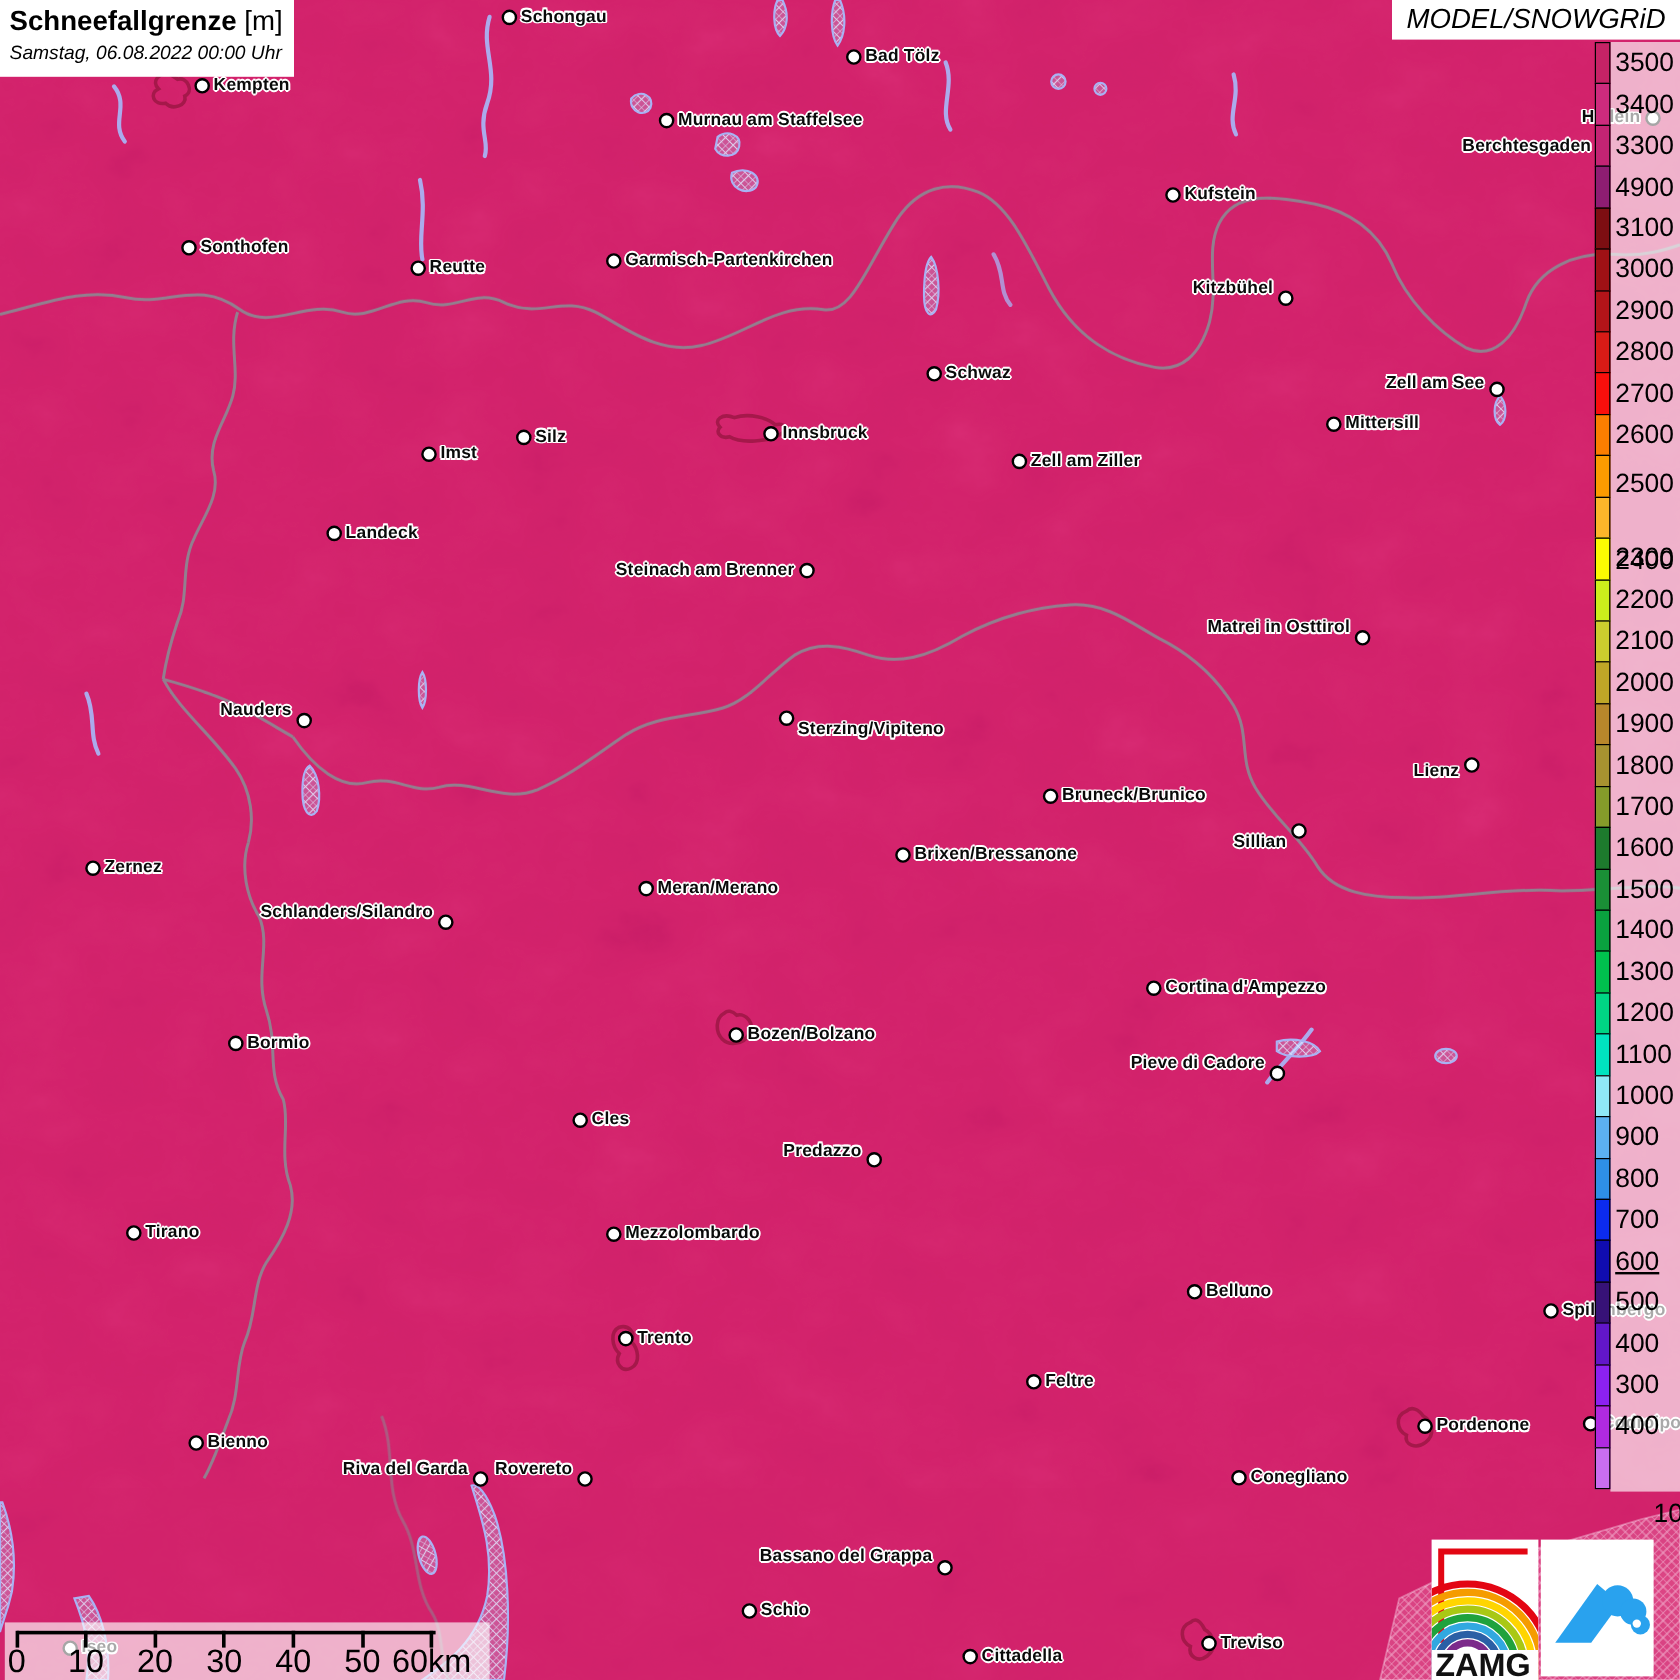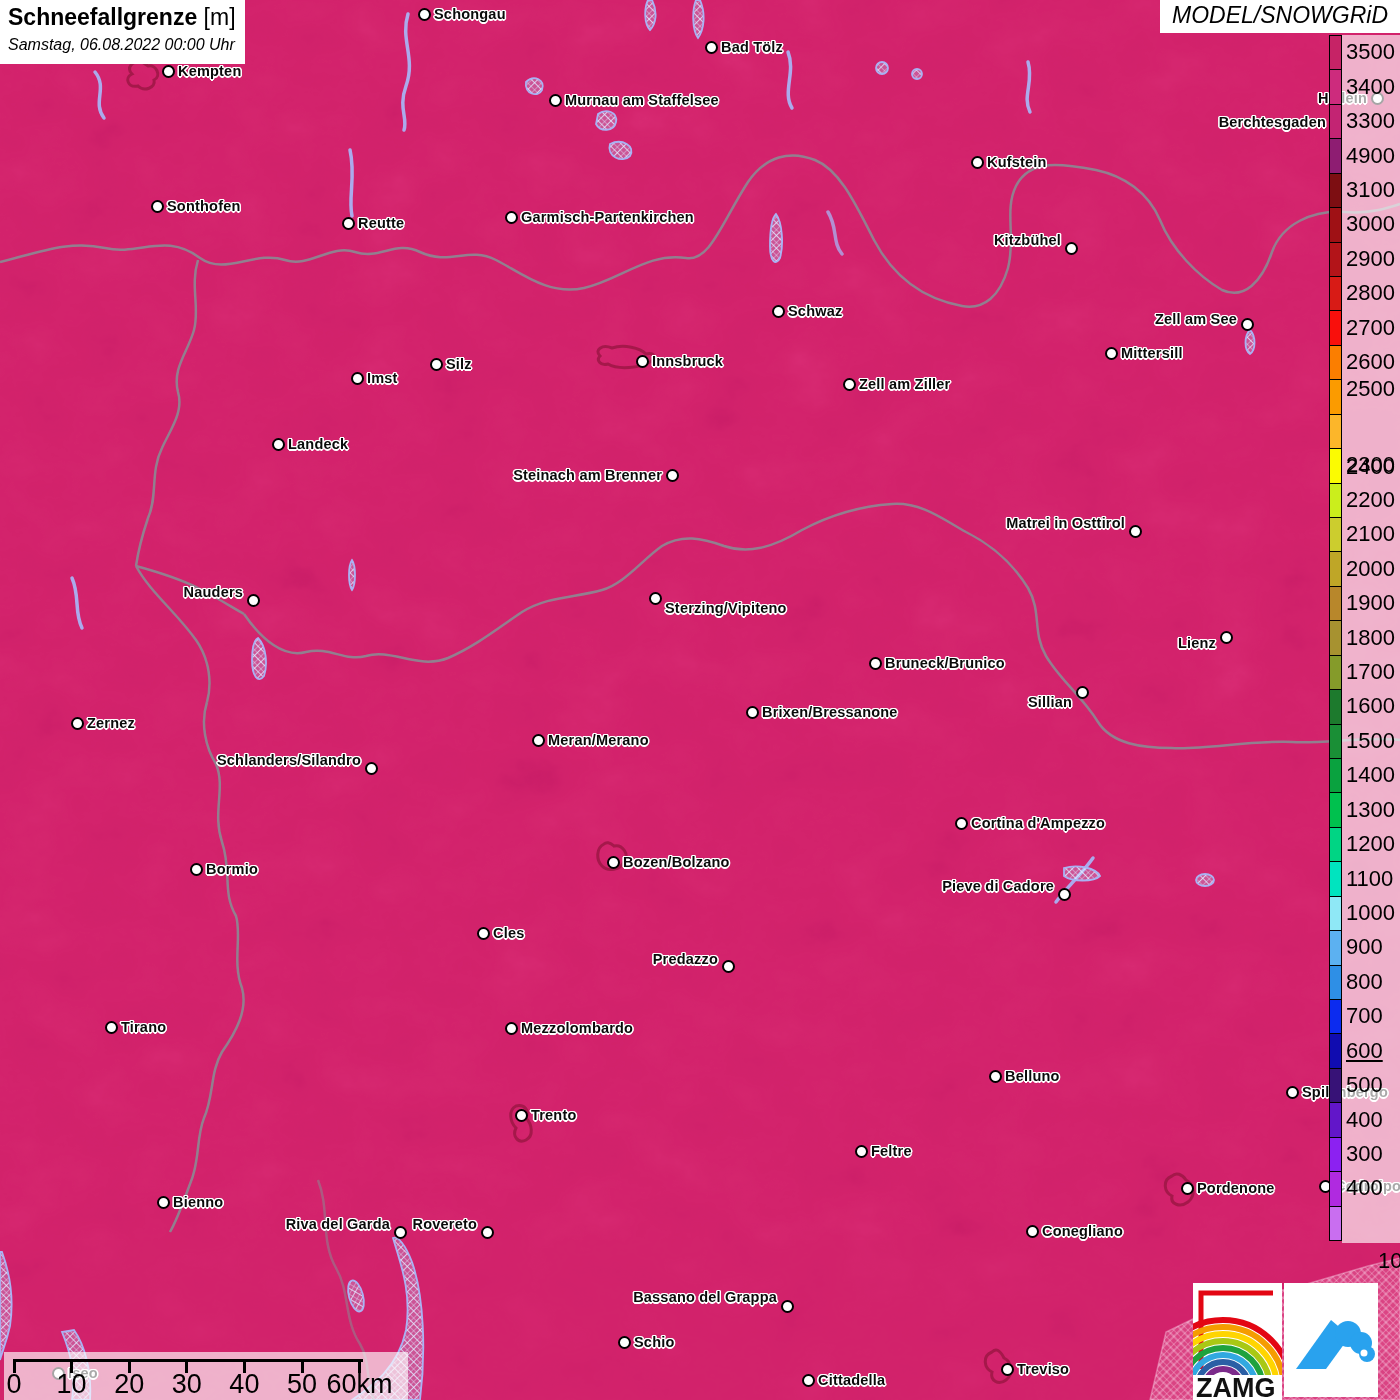--- a/index.html
+++ b/index.html
@@ -399,21 +399,21 @@
       <div class="cb-label" style="top: 17.2143px;">3500</div>
       <div class="cb-label" style="top: 51.6429px;">3400</div>
       <div class="cb-label" style="top: 86.0714px;">3300</div>
       <div class="cb-label" style="top: 120.5px;">4900</div>
       <div class="cb-label" style="top: 154.929px;">3100</div>
       <div class="cb-label" style="top: 189.357px;">3000</div>
       <div class="cb-label" style="top: 223.786px;">2900</div>
       <div class="cb-label" style="top: 258.214px;">2800</div>
       <div class="cb-label" style="top: 292.643px;">2700</div>
       <div class="cb-label" style="top: 327.071px;">2600</div>
-      <div class="cb-label" style="top: 354px;">2500</div>
+      <div class="cb-label" style="top: 368px;">2500</div>
       <div class="cb-label" style="top: 395.929px; margin-top: 36px;">2400</div>
       <div class="cb-label" style="top: 430.357px;">2300</div>
       <div class="cb-label" style="top: 464.786px;">2200</div>
       <div class="cb-label" style="top: 499.214px;">2100</div>
       <div class="cb-label" style="top: 533.643px;">2000</div>
       <div class="cb-label" style="top: 568.071px;">1900</div>
       <div class="cb-label" style="top: 602.5px;">1800</div>
       <div class="cb-label" style="top: 636.929px;">1700</div>
       <div class="cb-label" style="top: 671.357px;">1600</div>
       <div class="cb-label" style="top: 705.786px;">1500</div>

